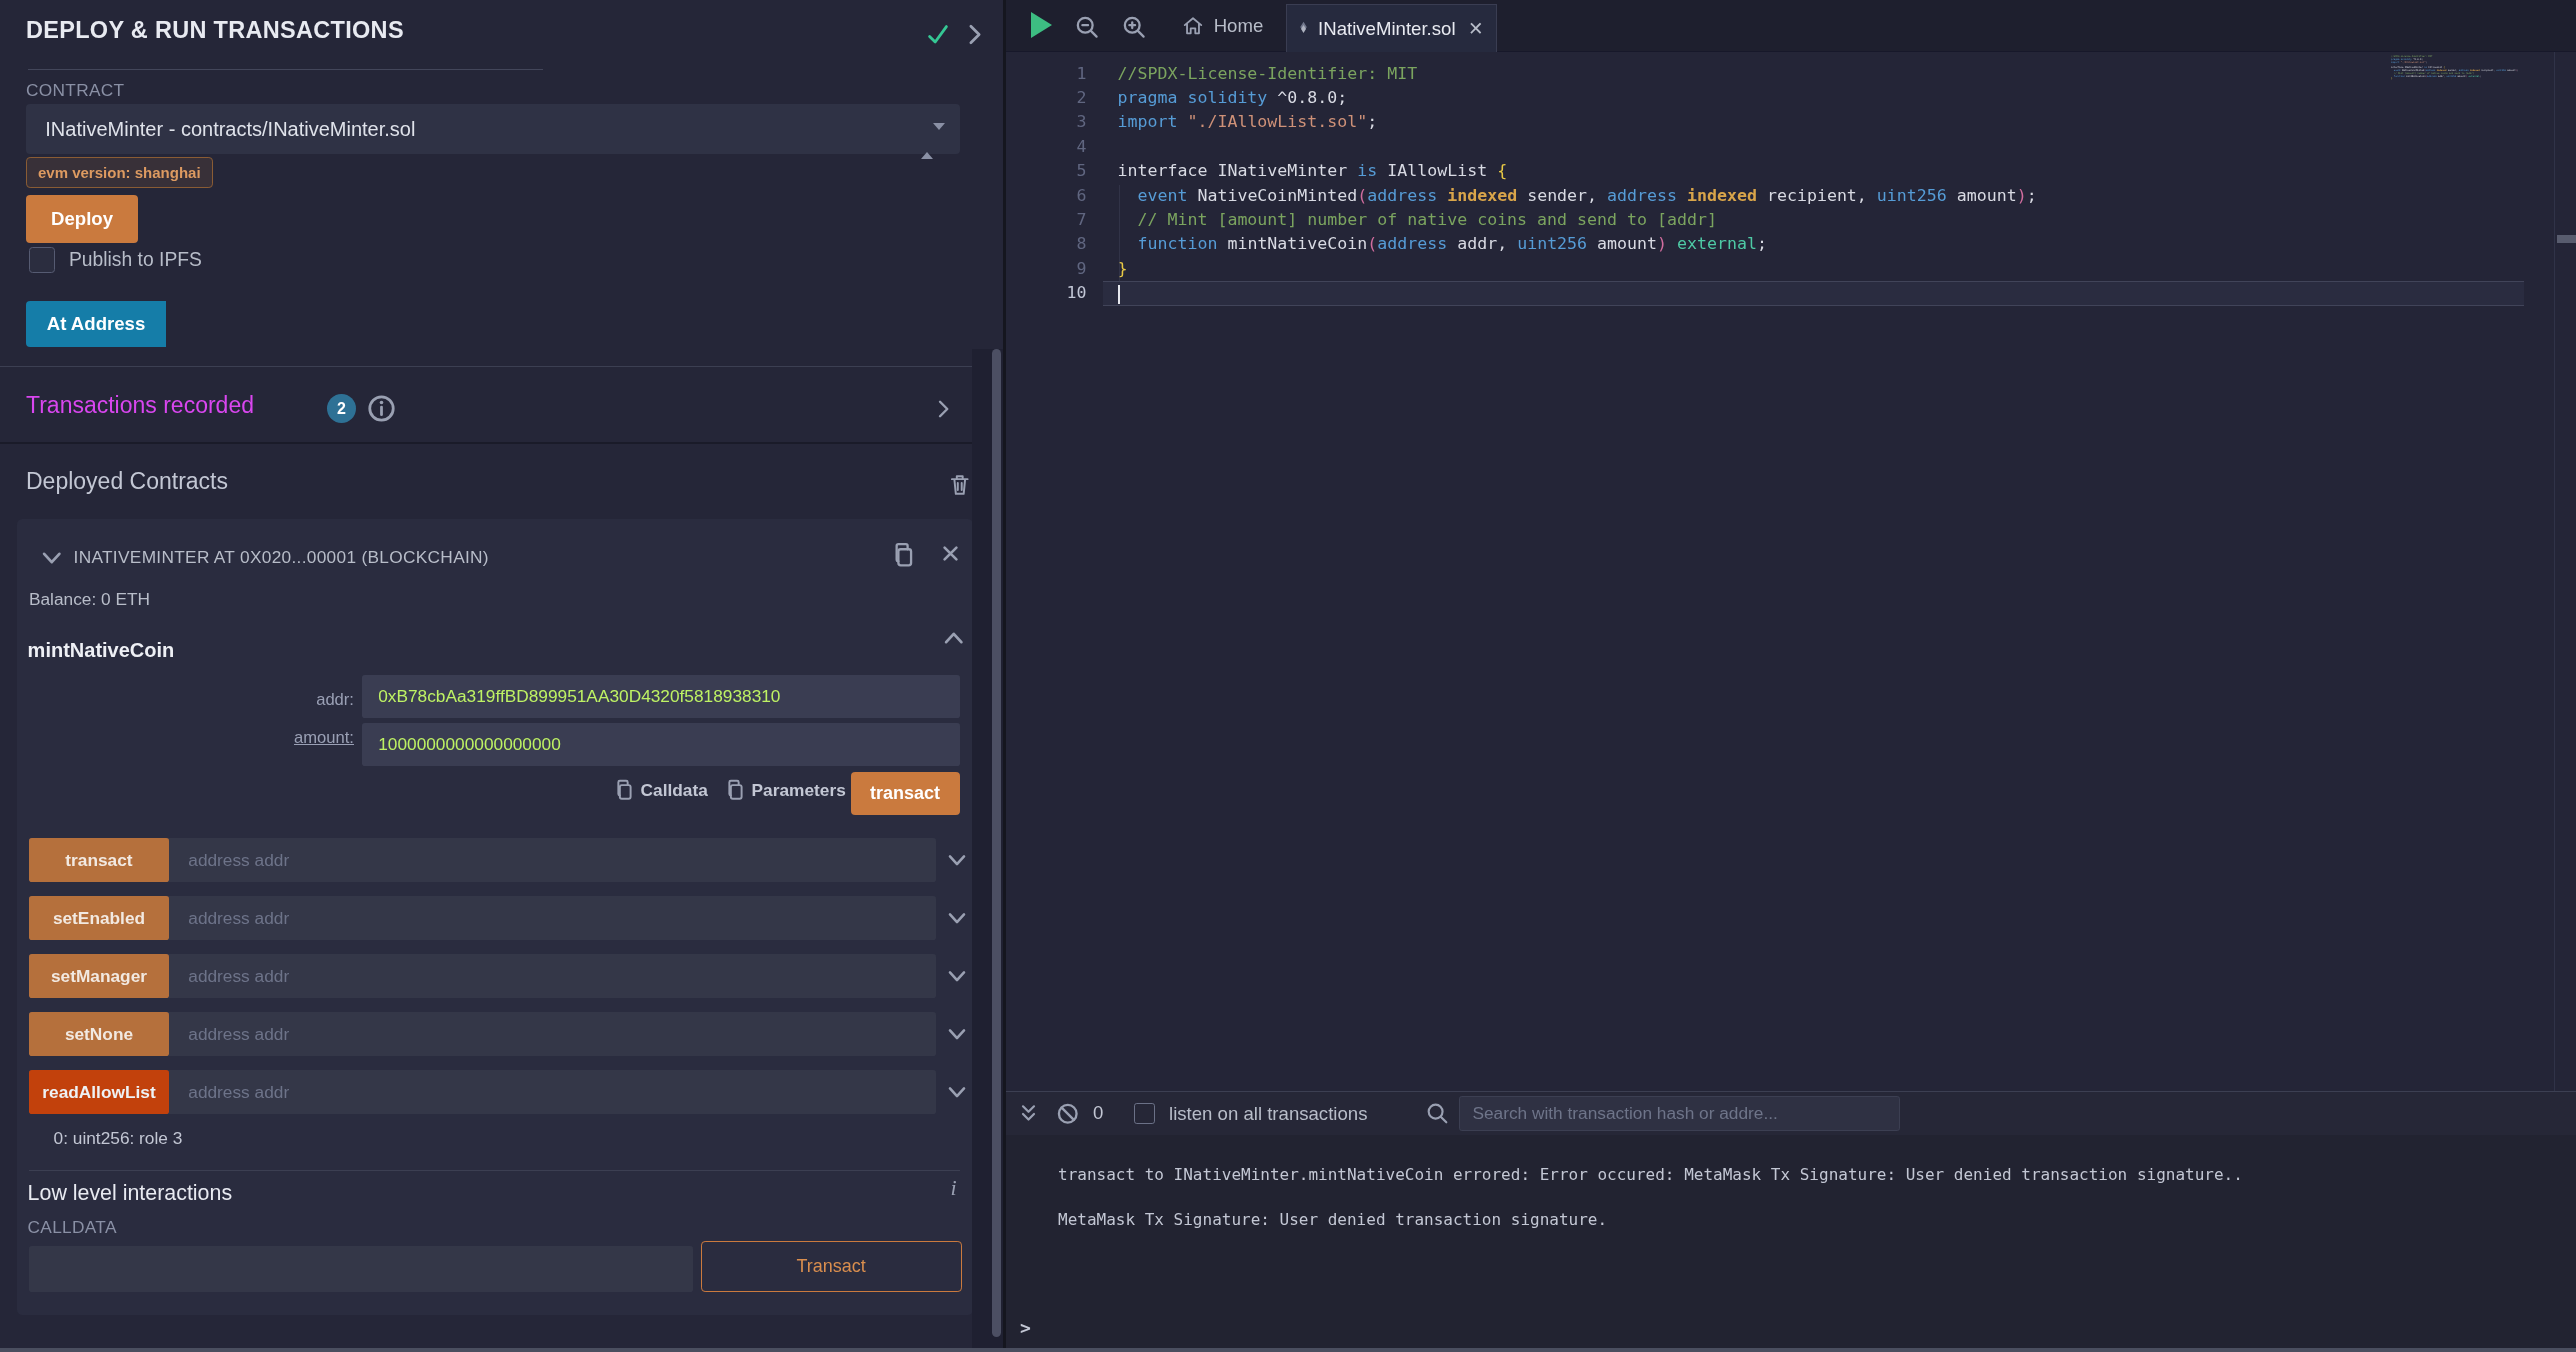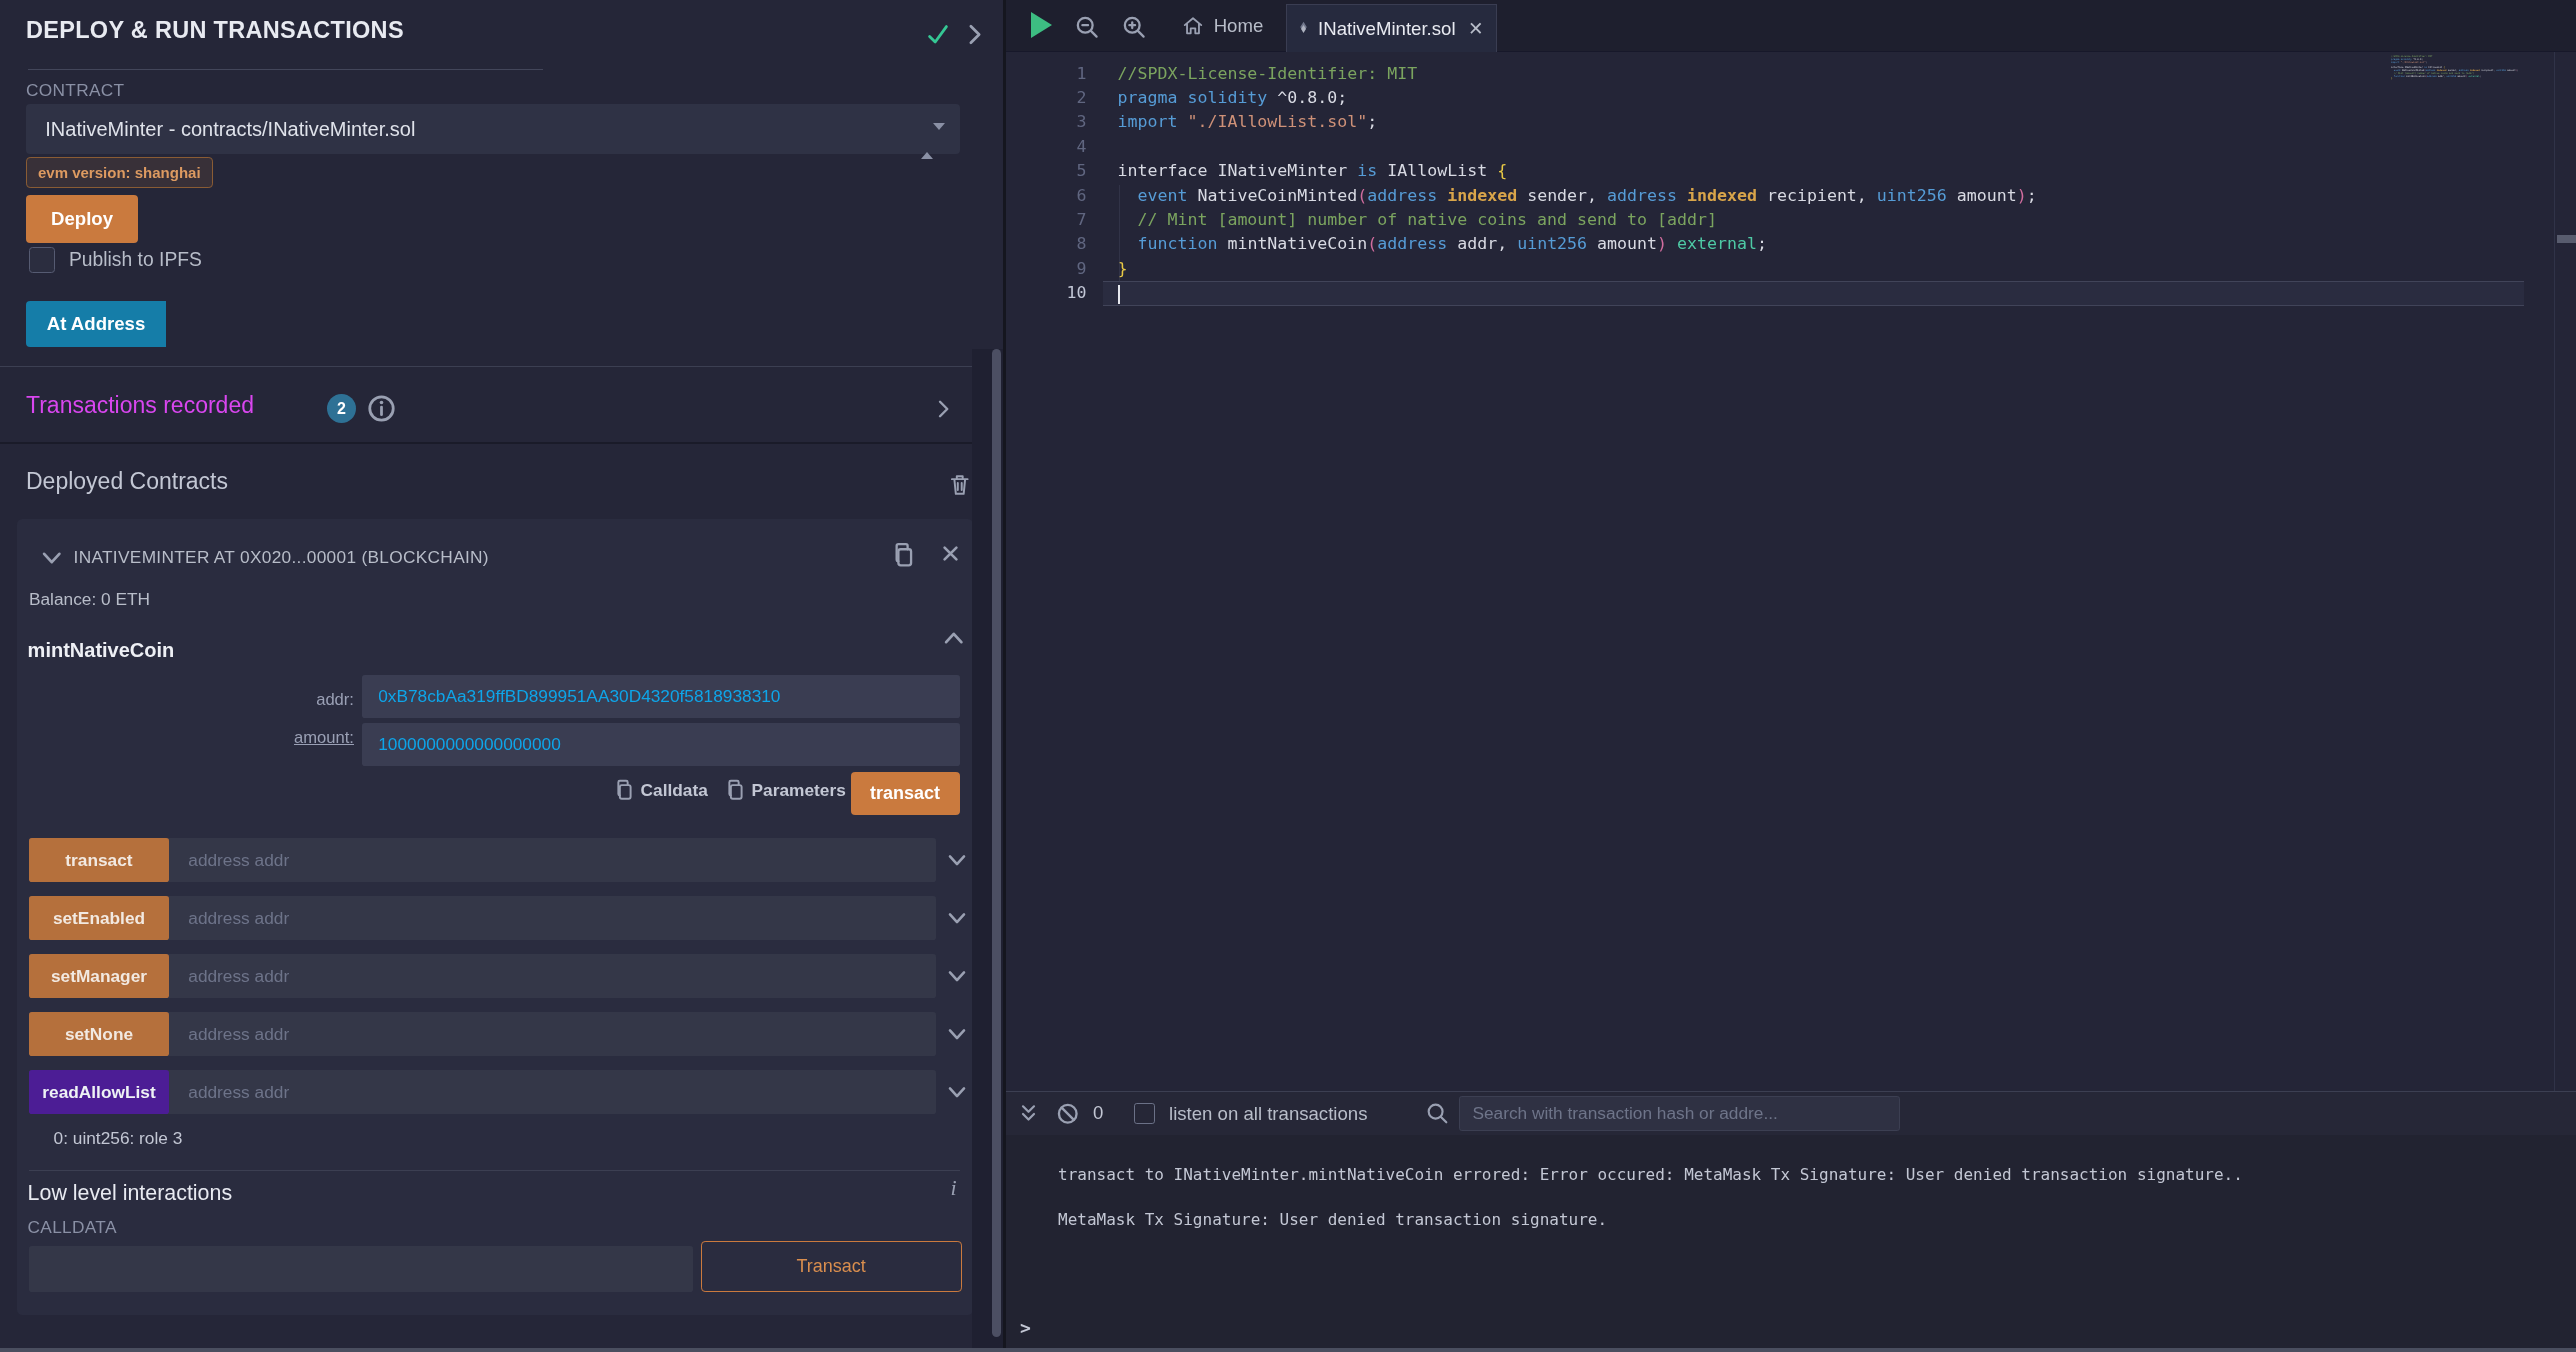--- a/index.html
+++ b/index.html
@@ -44,36 +44,36 @@
   #instance-card{position:absolute;left:16.6px;top:519px;width:956px;height:796px;background:#2a2c3f;border-radius:5.5px;}
   #instance-collapse{position:absolute;left:23.5px;top:30px;cursor:pointer;}
   #instance-title{position:absolute;left:57px;top:28px;font-size:17.3px;color:#b8bdc9;letter-spacing:0.3px;}
   #instance-copy{position:absolute;left:872px;top:21px;cursor:pointer;}
   #instance-close{position:absolute;left:923px;top:23.5px;cursor:pointer;}
   #instance-balance{position:absolute;left:12.4px;top:70px;font-size:17.3px;color:#b8bdc9;}
 
   #fn-open-name{position:absolute;left:11px;top:120px;font-size:20px;font-weight:bold;color:#eef0f5;}
   #fn-open-collapse{position:absolute;left:925px;top:110px;cursor:pointer;}
   .fld-label{position:absolute;width:325px;text-align:right;font-size:16.6px;color:#9aa0b5;}
-  .fld-input{position:absolute;left:345px;width:598px;height:43px;background:#3a3d52;border:none;border-radius:2.8px;color:#0ea5e9;font-size:17.3px;padding-left:16.6px;box-sizing:border-box;font-family:inherit;outline:none;}
+  .fld-input{position:absolute;left:345px;width:598px;height:43px;background:#3a3d52;border:none;border-radius:2.8px;color:#bef264;font-size:17.3px;padding-left:16.6px;box-sizing:border-box;font-family:inherit;outline:none;}
   #fld-addr-label{left:12.4px;top:171px;}
   #fld-addr-input{top:156px;}
   #fld-amount-label{left:12.4px;top:209px;text-decoration:underline;}
   #fld-amount-input{top:204px;}
   .action-label{position:absolute;font-size:17.3px;font-weight:bold;color:#c3c7d4;cursor:pointer;}
   #calldata-copy{position:absolute;left:595px;top:258px;cursor:pointer;}
   #calldata-label{left:624px;top:261px;}
   #params-copy{position:absolute;left:706px;top:258px;cursor:pointer;}
   #params-label{left:735px;top:261px;}
   #transact-button{position:absolute;left:834px;top:253px;width:109px;height:43px;background:#ca7a3e;border:none;border-radius:4.1px;color:#fff;font-size:18px;font-weight:bold;font-family:inherit;cursor:pointer;}
 
   #function-list{position:absolute;left:12.4px;top:319px;width:946px;}
   .fn-row{position:relative;width:907px;height:44px;background:#343748;border-radius:2.8px;margin-bottom:14px;}
   .fn-btn{position:absolute;left:0;top:0;width:140px;height:44px;background:#b5703c;border:none;border-radius:2.8px;color:#f2e9e1;font-size:17.3px;font-weight:bold;font-family:inherit;cursor:pointer;}
-  .fn-btn.blue{background:#4c1d95;color:#eef2f5;}
+  .fn-btn.blue{background:#c2410c;color:#eef2f5;}
   .fn-in{position:absolute;left:140px;top:0;width:768px;height:44px;background:transparent;border:none;color:#7dd3fc;font-size:17.3px;padding-left:19.3px;box-sizing:border-box;font-family:inherit;outline:none;}
   .fn-in::placeholder{color:#6d7389;}
   .fn-chev{position:absolute;right:-32px;top:14px;cursor:pointer;}
 
   #fn-result{position:absolute;left:37px;top:609px;font-size:17.3px;color:#c3c7d4;}
   #card-divider{position:absolute;left:12.4px;top:651px;width:931px;height:1.4px;background:#3c3f52;}
   #lowlevel-title{position:absolute;left:11px;top:662px;font-size:21.4px;color:#e8eaf1;}
   #lowlevel-info{position:absolute;left:934px;top:656px;font-family:"Liberation Serif",serif;font-style:italic;font-size:22px;color:#9aa0b2;}
   #lowlevel-calldata-label{position:absolute;left:11px;top:698px;}
   #lowlevel-input{position:absolute;left:12.4px;top:727px;width:664px;height:46px;background:#343748;border:none;border-radius:2.8px;font-family:inherit;outline:none;color:#dfe2ea;font-size:17.3px;padding-left:14px;box-sizing:border-box;}

